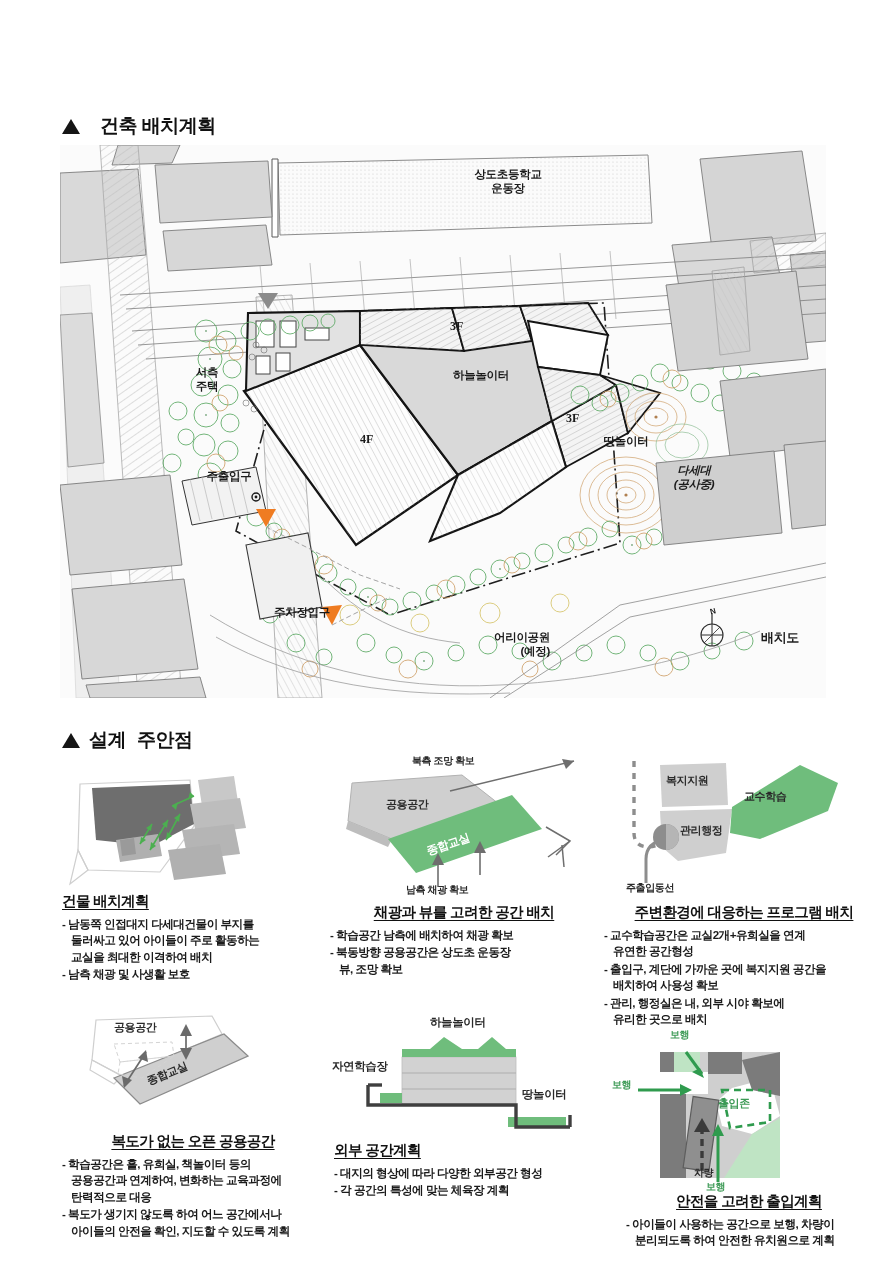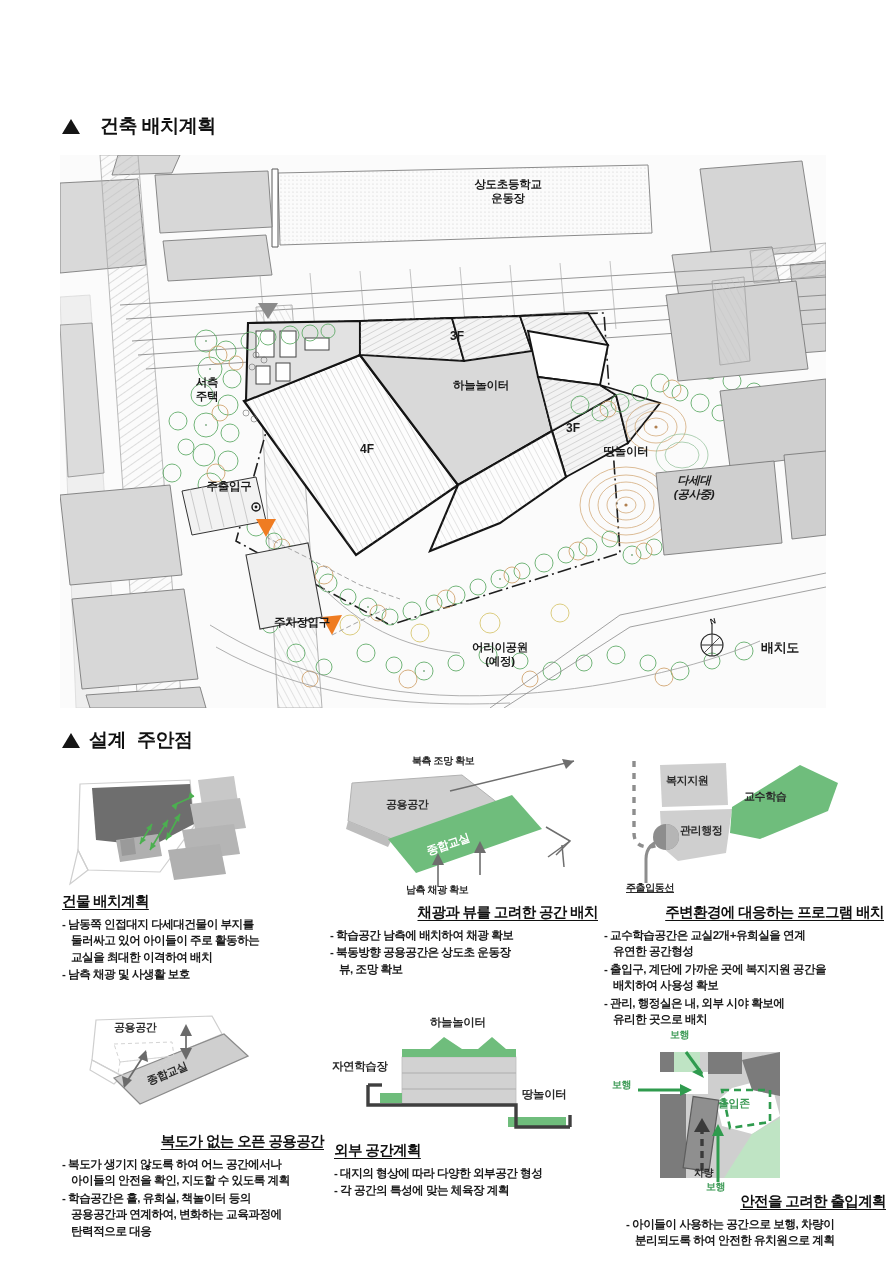--- a/index.html
+++ b/index.html
@@ -11,38 +11,38 @@
   }
   .page{position:relative;width:886px;height:1280px;}
 
   
   .section-head{position:absolute;display:flex;align-items:center;gap:9px;}
   .tri{width:0;height:0;border-left:9px solid transparent;border-right:9px solid transparent;
        border-bottom:15px solid #151515;}
   .section-head .htxt{font-size:19px;font-weight:bold;letter-spacing:-0.5px;color:#111;}
 
   
-  #site-plan{position:absolute;left:60px;top:155px;width:766px;height:553px;
+  #site-plan{position:absolute;left:60px;top:145px;width:766px;height:553px;
              background:#bef264;overflow:hidden;border:0;}
   #site-plan svg{display:block;}
   .maplabel{position:absolute;font-size:11.5px;font-weight:bold;color:#1b1b1b;
             text-align:center;line-height:1.25;letter-spacing:-0.3px;white-space:pre-line;}
   .maplabel.sm{font-size:10.5px;font-weight:bold;}
-  .fl{position:absolute;font-size:12px;font-weight:bold;color:#1b1b1b;}
+  .fl{position:absolute;font-size:12px;font-weight:bold;color:#1b1b1b;font-family:Liberation Serif, serif;}
 
   
   .cell{position:absolute;}
   .dg{position:relative;}
   .cap{margin-top:2px;}
   .cap h4{margin:0 0 5px 0;font-size:14.5px;font-weight:bold;letter-spacing:-0.6px;
           text-decoration:underline;text-underline-offset:3px;color:#111;}
   .cap ul{margin:0;padding:0;list-style:none;}
   .cap li{font-size:11.6px;font-weight:bold;line-height:1.42;letter-spacing:-0.5px;
           color:#1b1b1b;padding-left:9px;text-indent:-9px;margin-bottom:1px;white-space:pre-line;}
-  .cap.center h4{text-align:right;}
+  .cap.center h4{text-align:center;}
   .dgtxt{position:absolute;font-size:11px;font-weight:bold;color:#3a3a3a;letter-spacing:-0.4px;}
   .dgtxt.dark{color:#2a2a2a;}
   .dgtxt.green{color:#3c9a55;}
   .dgtxt.white{color:#ffffff;}
 </style>
 </head>
 <body>
 
 <div class="page">
 
@@ -356,21 +356,21 @@
 주택</div>
     <div class="maplabel" style="left:378px;top:223px;width:86px;">하늘놀이터</div>
     <div class="maplabel" style="left:524px;top:289px;width:84px;">땅놀이터</div>
     <div class="fl" style="left:300px;top:287px;">4F</div>
     <div class="fl" style="left:390px;top:174px;">3F</div>
     <div class="fl" style="left:506px;top:266px;">3F</div>
     <div class="maplabel" style="left:134px;top:324px;width:70px;">주출입구</div>
     <div class="maplabel" style="left:200px;top:460px;width:84px;">주차장입구</div>
     <div class="maplabel" style="left:594px;top:318px;width:80px;font-style:italic;">다세대
 (공사중)</div>
-    <div class="maplabel" style="left:390px;top:485px;width:100px;">어리이공원
+    <div class="maplabel" style="left:390px;top:485px;width:100px;text-align:right;">어리이공원
 (예정)</div>
     <div class="maplabel" style="left:690px;top:485px;width:60px;font-size:13px;">배치도</div>
     <div class="maplabel sm" style="left:646px;top:462px;width:14px;font-size:8px;transform:rotate(-14deg);">N</div>
   </div>
 
   <div class="section-head" style="left:62px;top:727px;font-family:Liberation Mono, monospace;">
     <span class="tri"></span>
     <span class="htxt">설계 주안점</span>
   </div>
 
@@ -458,21 +458,21 @@
         <path d="M30,6 L30,78" stroke="#8d8d8d" stroke-width="3.4" stroke-dasharray="6,6" fill="none"></path>
         <path d="M30,78 C30,92 42,94 54,90" stroke="#8d8d8d" stroke-width="3.4" fill="none" stroke-dasharray="6,6"></path>
         <path d="M42,128 L42,104 C42,92 50,86 62,84" stroke="#8d8d8d" stroke-width="3" fill="none"></path>
         <polygon points="62,84 50,80 54,92" fill="#8d8d8d"></polygon>
         <circle cx="62" cy="82" r="13" fill="#8d8d8d"></circle>
         <path d="M62,69 A13,13 0 0,1 62,95 Z" fill="#b5b5b5"></path>
       </svg>
       <div class="dgtxt dark" style="left:62px;top:18px;">복지지원</div>
       <div class="dgtxt dark" style="left:140px;top:34px;">교수학습</div>
       <div class="dgtxt dark" style="left:76px;top:68px;">관리행정</div>
-      <div class="dgtxt dark" style="left:22px;top:126px;font-size:10px;text-decoration:underline;">주출입동선</div>
+      <div class="dgtxt dark" style="left:22px;top:126px;font-size:10px;">주출입동선</div>
     </div>
     <div class="cap center" style="margin-top:8px;">
       <h4>주변환경에 대응하는 프로그램 배치</h4>
       <ul>
         <li>- 교수학습공간은 교실2개+유희실을 연계
   유연한 공간형성</li>
         <li>- 출입구, 계단에 가까운 곳에 복지지원 공간을
   배치하여 사용성 확보</li>
         <li>- 관리, 행정실은 내, 외부 시야 확보에
   유리한 곳으로 배치</li>
@@ -496,25 +496,25 @@
           <polygon points="124,12 118,24 130,24" fill="#6a6a6a" stroke="none"></polygon>
           <polygon points="124,48 118,36 130,36" fill="#6a6a6a" stroke="none"></polygon>
         </g>
       </svg>
       <div class="dgtxt dark" style="left:52px;top:8px;">공용공간</div>
       <div class="dgtxt dark" style="left:84px;top:54px;transform:rotate(-22deg);">종합교실</div>
     </div>
     <div class="cap center" style="margin-top:2px;">
       <h4>복도가 없는 오픈 공용공간</h4>
       <ul>
-        <li>- 복도가 생기지 않도록 하여 어느 공간에서나
-  아이들의 안전을 확인,  지도할 수 있도록 계획</li>
         <li>- 학습공간은 홀, 유희실, 책놀이터 등의
   공용공간과 연계하여, 변화하는 교육과정에
   탄력적으로 대응</li>
+        <li>- 복도가 생기지 않도록 하여 어느 공간에서나
+  아이들의 안전을 확인,  지도할 수 있도록 계획</li>
       </ul>
     </div>
   </div>
 
   <div class="cell" style="left:326px;top:1015px;width:276px;">
     <div class="dg" style="height:120px;">
       <svg width="276" height="120" viewBox="0 0 276 120">
         <rect x="76" y="42" width="114" height="48" fill="#d2d2d2" stroke="#bdbdbd" stroke-width="0.8"></rect>
         <line x1="76" y1="58" x2="190" y2="58" stroke="#aeaeae" stroke-width="1"></line>
         <line x1="76" y1="74" x2="190" y2="74" stroke="#aeaeae" stroke-width="1"></line>

